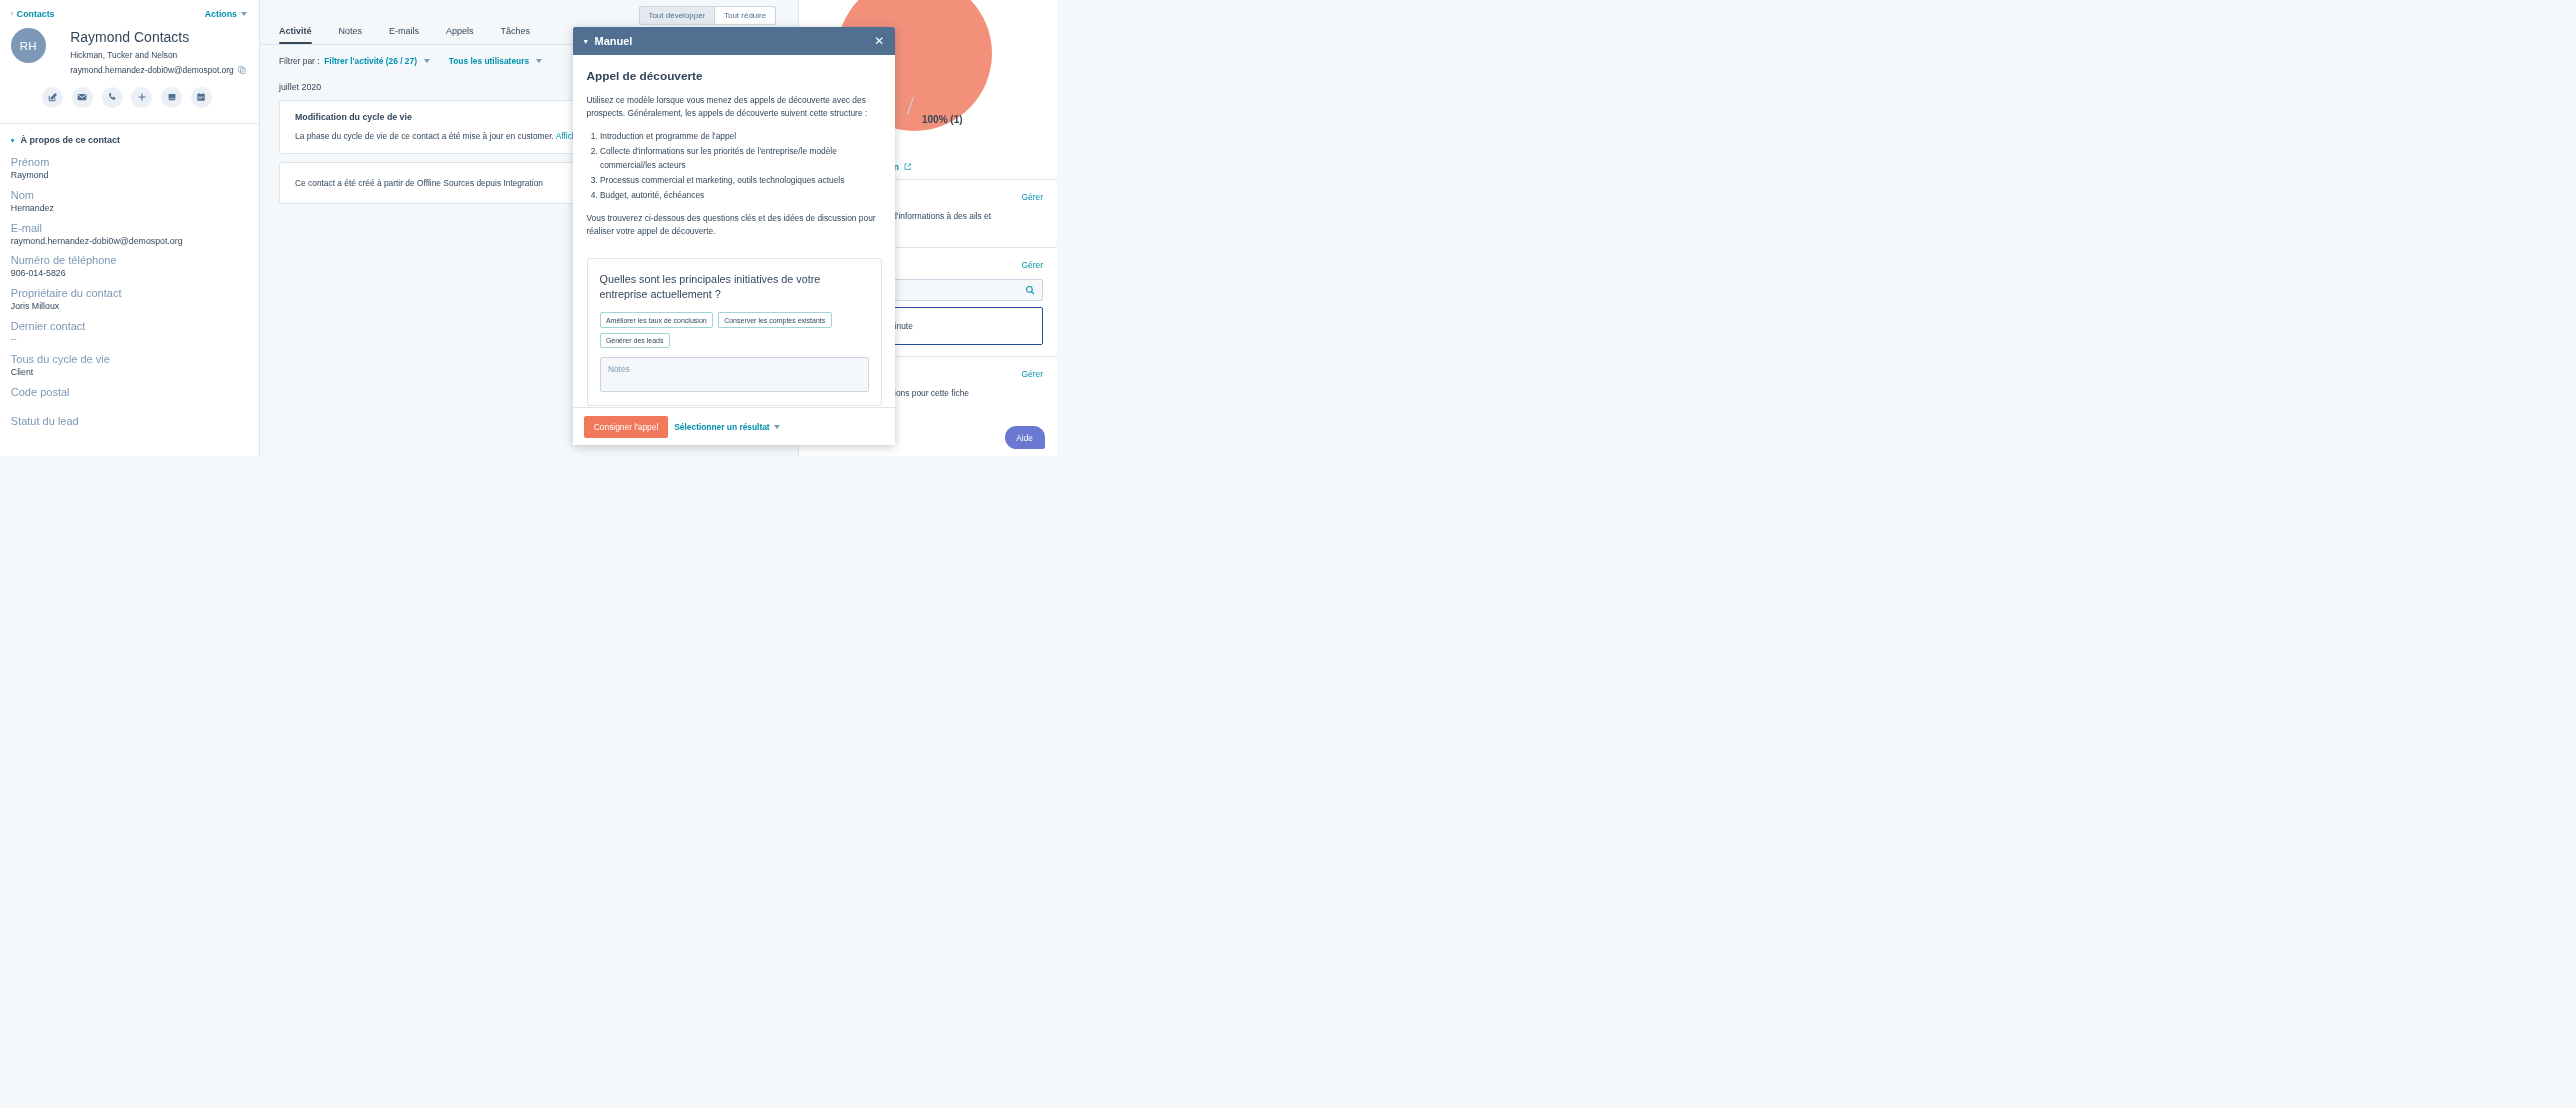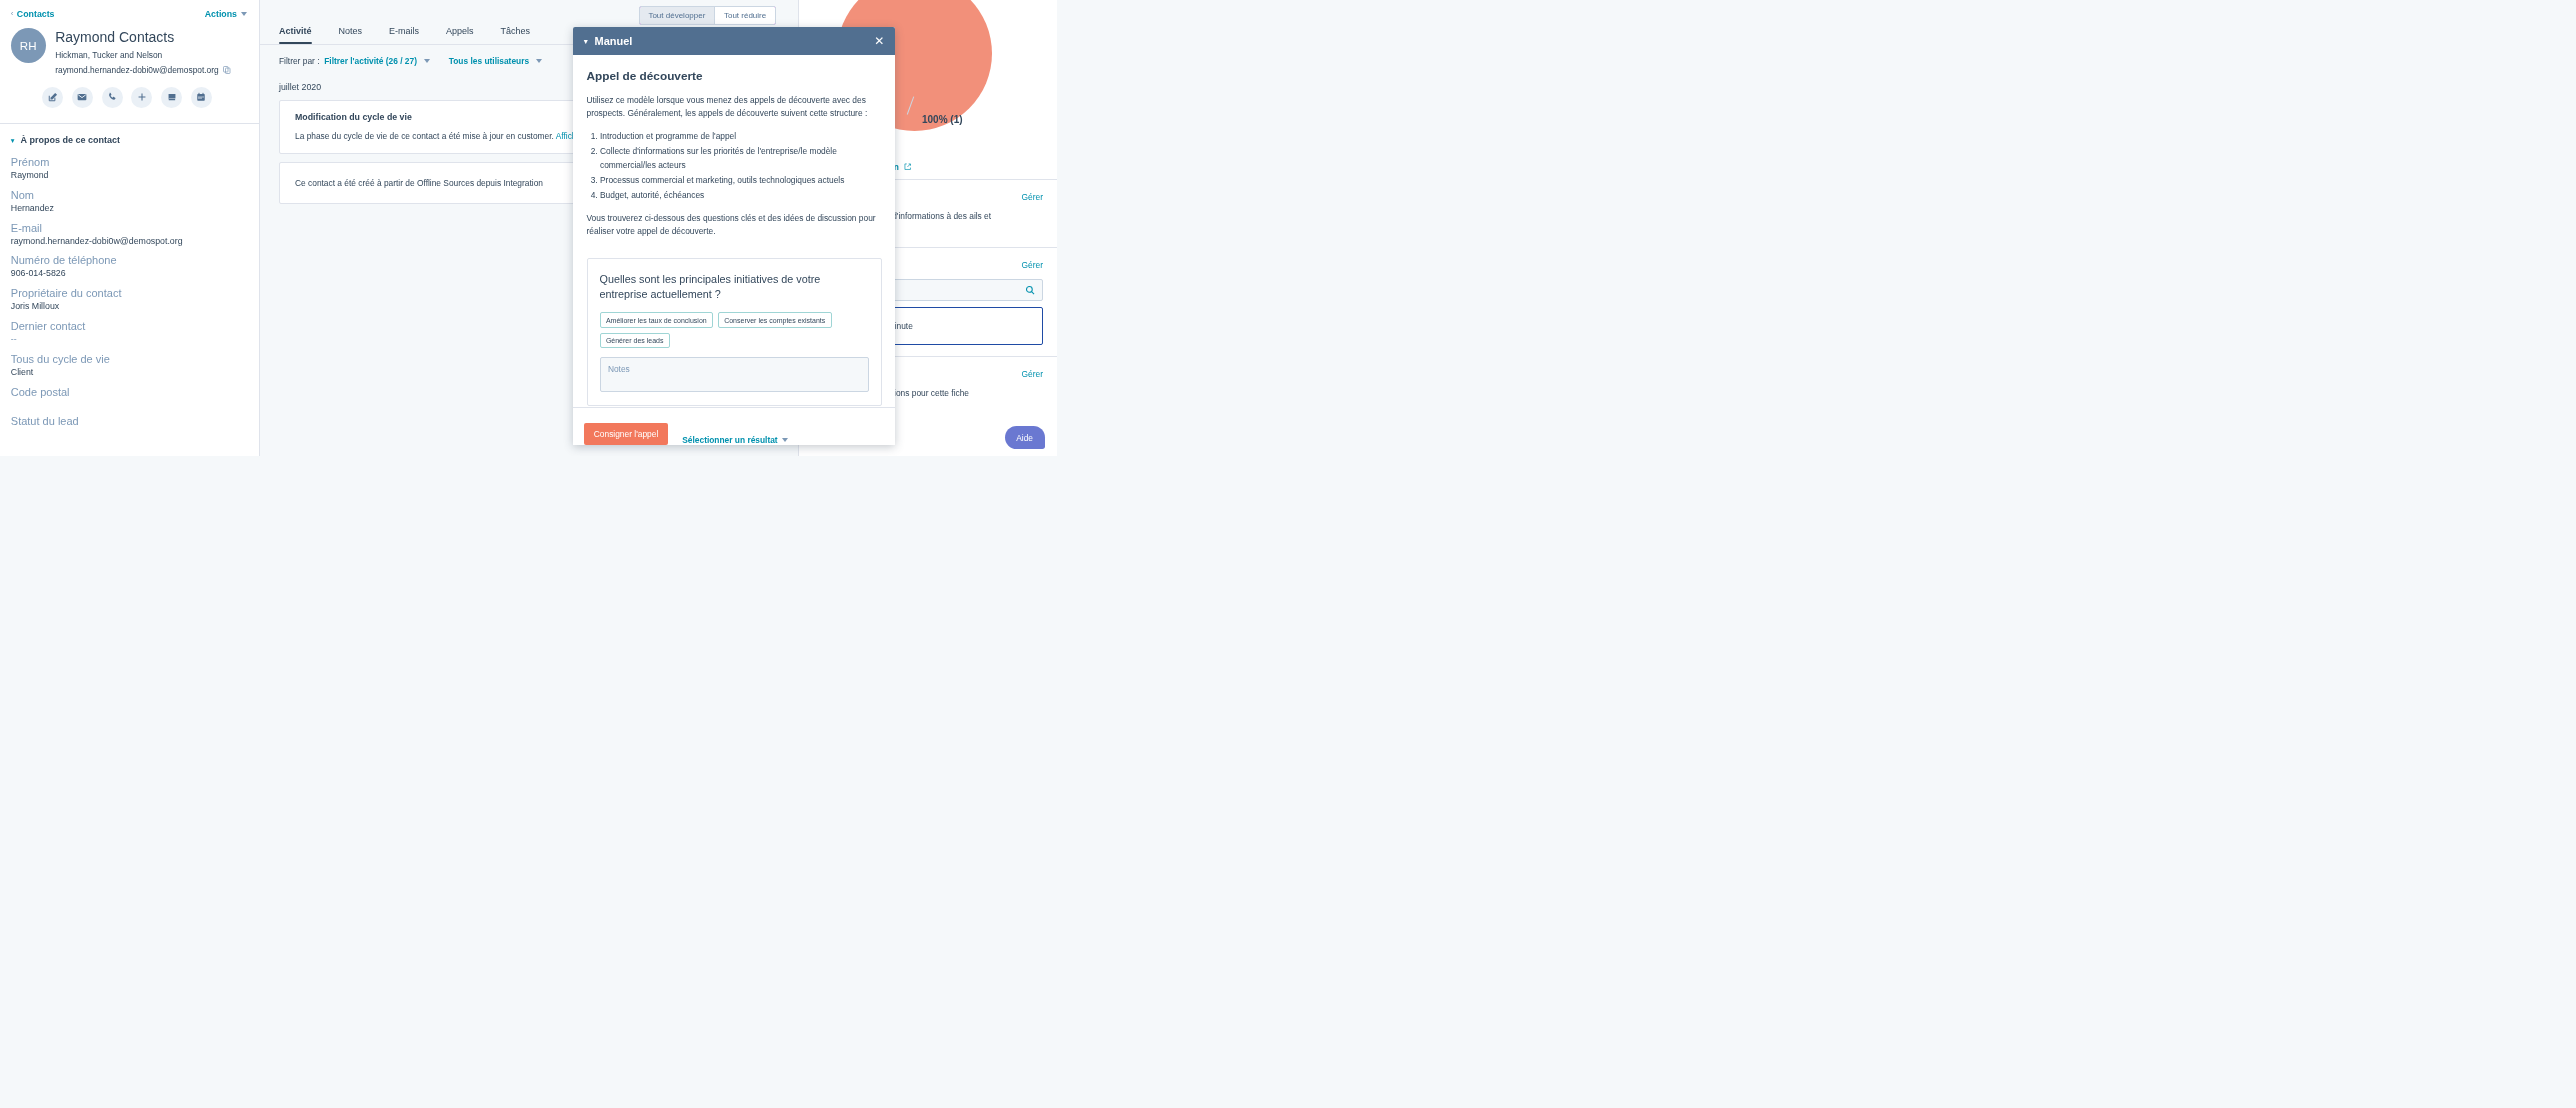--- a/index.html
+++ b/index.html
@@ -27,21 +27,21 @@
   .actions-link {
     position: absolute; right: 12px; top: 8.8px;
     color: #0091ae; font-size: 8.8px; font-weight: 600; cursor: pointer;
     display: flex; align-items: center; gap: 4px;
   }
   .caret-down {
     width: 0; height: 0; border-left: 3.4px solid transparent;
     border-right: 3.4px solid transparent; border-top: 4px solid #7c98b6;
   }
 
-  .contact-head { display: flex; padding: 9.4px 10.8px 0 10.8px; }
+  .contact-head { display: flex; padding: 9.4px 10.8px 0 10.8px; gap: 15px; }
   .avatar {
     width: 35px; height: 35px; border-radius: 50%;
     background: #7c98b6; color: #fff; font-size: 11.5px;
     display: flex; align-items: center; justify-content: center;
     flex: 0 0 35px; letter-spacing: 0.3px;
   }
   .contact-meta { margin-left: 9.4px; padding-top: 1.3px; }
   .contact-name { font-size: 14px; font-weight: 400; color: #33475b; line-height: 1.15; }
   .contact-company { font-size: 8.4px; color: #33475b; margin-top: 4px; }
   .contact-email-row { display: flex; align-items: center; gap: 4.7px; margin-top: 5.4px; }
@@ -221,21 +221,21 @@
   .notes-area {
     margin-top: 8.8px; width: 100%; height: 35px;
     background: #f5f8fa; border: 0.7px solid #cbd6e2; border-radius: 2px;
     padding: 6px 7.4px; font-size: 8.4px; color: #33475b;
     font-family: "Liberation Sans", sans-serif; resize: none;
   }
   .notes-area::placeholder { color: #7c98b6; }
 
   .modal-foot {
     border-top: 0.7px solid #dfe3eb; height: 38px; flex: 0 0 38px;
-    display: flex; align-items: flex-end; gap: 14px; padding: 0 10.8px;
+    display: flex; align-items: center; gap: 6px; padding: 0 10.8px;
   }
   .primary-btn {
     background: #f2785c; color: #fff; border: none; border-radius: 2px;
     font-size: 8.4px; padding: 6px 10px; cursor: pointer;
     font-family: "Liberation Sans", sans-serif;
   }
   .outcome-link {
     color: #0091ae; font-size: 8.4px; font-weight: 700; cursor: pointer;
     display: flex; align-items: center; gap: 4px;
   }

